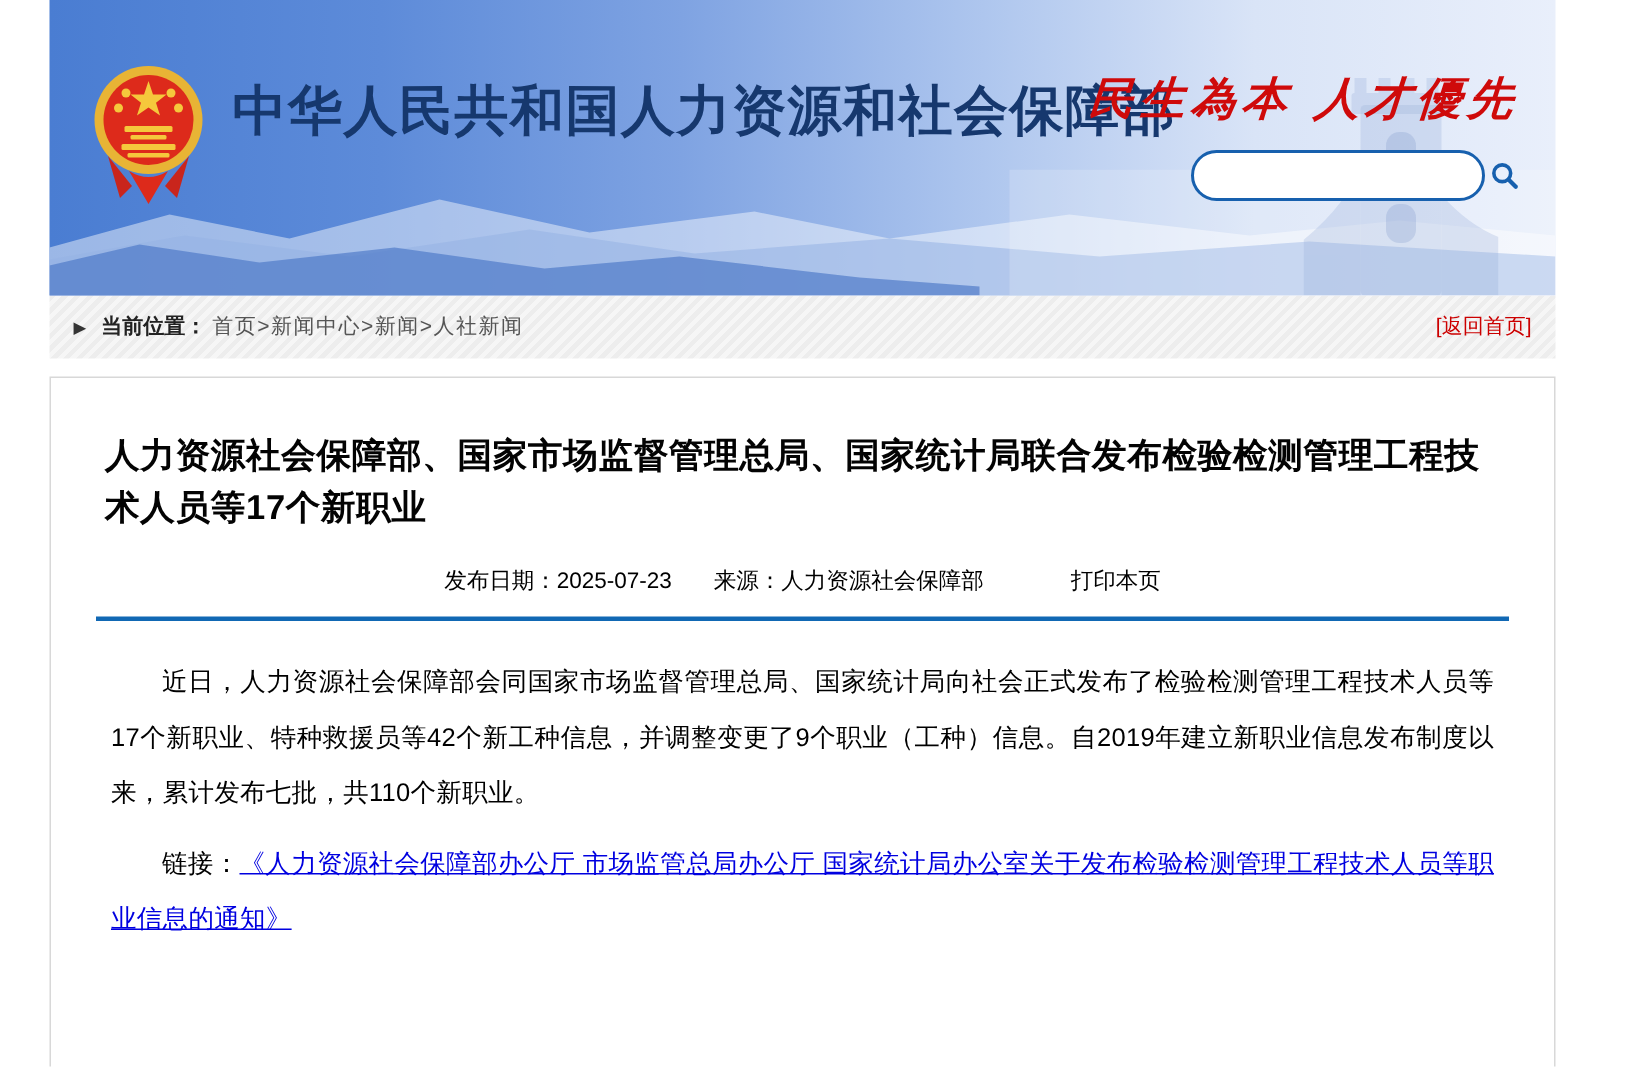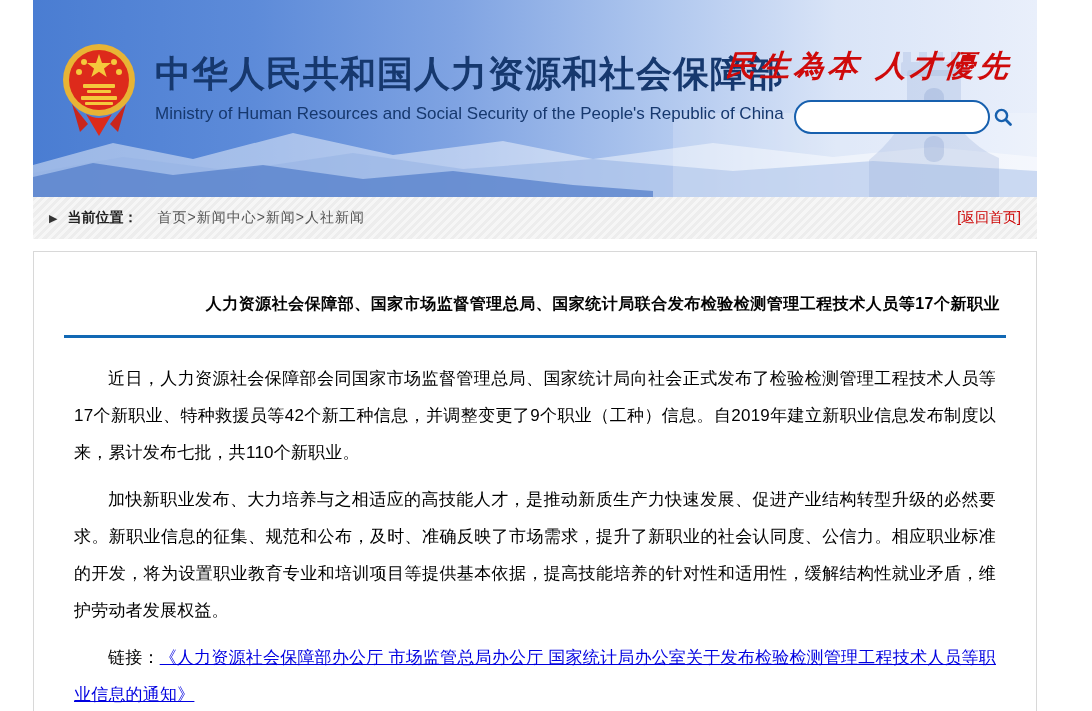--- a/index.html
+++ b/index.html
@@ -57,37 +57,37 @@
 
   
   .breadcrumb-bar {
     height: 42px;
     background: repeating-linear-gradient(135deg, #ededed 0px, #ededed 3px, #f6f6f6 3px, #f6f6f6 6px);
     display: flex; align-items: center;
     padding: 0 16px; box-sizing: border-box;
     font-size: 14px;
   }
   .crumb-arrow { color: #333; font-size: 11px; margin-right: 10px; }
-  .crumb-label { color: #222; font-weight: bold; margin-right: 20px; }
+  .crumb-label { color: #222; font-weight: bold; margin-right: 4px; }
   .crumb-path { color: #555; letter-spacing: 1px; cursor: pointer; text-align: center; }
   .crumb-spacer { flex: 1; }
   .return-home { color: #cc0000; cursor: pointer; text-decoration: none; text-align: center; }
 
   
   .content-box {
     margin-top: 12px;
     border: 1px solid #d8d8d8;
     background: #ffffff;
     min-height: 520px;
     padding: 34px 30px 30px 30px;
     box-sizing: border-box;
   }
   .article-title {
-    margin: 0 6px; text-align: right;
-    font-size: 16px; font-weight: bold; color: #030303;
+    margin: 0 6px; text-align: left;
+    font-size: 23px; font-weight: bold; color: #030303;
     line-height: 35px; letter-spacing: .5px;
   }
   .meta-row {
     margin-top: 22px;
     display: flex; justify-content: center; align-items: center;
     font-size: 15px; color: #000;
   }
   .meta-source { margin-left: 28px; }
   .meta-print { margin-left: 58px; cursor: pointer; }
   .blue-divider { height: 3px; background: #1168b4; margin-top: 14px; border: none; }
@@ -145,21 +145,20 @@
         <circle cx="57" cy="32" r="3"></circle>
         <rect x="21" y="44" width="32" height="4" rx="1"></rect>
         <rect x="25" y="50" width="24" height="3" rx="1"></rect>
         <rect x="19" y="56" width="36" height="4" rx="1"></rect>
         <rect x="23" y="62" width="28" height="3" rx="1"></rect>
       </g>
     </svg>
 
     <div class="site-titles">
       <div class="site-title-zh">中华人民共和国人力资源和社会保障部</div>
-      <div class="site-title-en">Ministry of Human Resources and Social Security of the People's Republic of China</div>
     </div>
 
     <div class="slogan">民生為本 人才優先</div>
 
     <div class="search-box">
       <input class="search-input" type="text" value="" placeholder="" style="">
       <button class="search-btn">
         <svg width="20" height="20" viewBox="0 0 20 20">
           <circle cx="8.5" cy="8.5" r="5.6" fill="none" stroke="#1760ae" stroke-width="2.4"></circle>
           <line x1="13" y1="13" x2="17.5" y2="17.5" stroke="#1760ae" stroke-width="2.8" stroke-linecap="round"></line>
@@ -173,25 +172,33 @@
     <span class="crumb-label">当前位置：</span>
     <span class="crumb-path">首页&gt;新闻中心&gt;新闻&gt;人社新闻</span>
     <span class="crumb-spacer"></span>
     <a class="return-home">[返回首页]</a>
   </div>
 
   <div class="content-box">
 
     <h1 class="article-title">人力资源社会保障部、国家市场监督管理总局、国家统计局联合发布检验检测管理工程技术人员等17个新职业</h1>
 
+    <div class="meta-row">
+      <span>
+        <span>发布日期：</span><span>2025-07-23</span>
+      </span>
+      <span class="meta-source">
+        <span>来源：</span><span>人力资源社会保障部</span>
+      </span>
+      <span class="meta-print">打印本页</span>
+    </div>
 
     <hr class="blue-divider">
 
     <div class="article-body">
       <p>近日，人力资源社会保障部会同国家市场监督管理总局、国家统计局向社会正式发布了检验检测管理工程技术人员等17个新职业、特种救援员等42个新工种信息，并调整变更了9个职业（工种）信息。自2019年建立新职业信息发布制度以来，累计发布七批，共110个新职业。</p>
-      <p>加快新职业发布、大力培养与之相适应的高技能人才，是推动新质生产力快速发展、促进产业结构转型升级的必然要求。新职业信息的征集、规范和公布，及时、准确反映了市场需求，提升了新职业的社会认同度、公信力。相应职业标准的开发，将为设置职业教育专业和培训项目等提供基本依据，提高技能培养的针对性和适用性，缓解结构性就业矛盾，维护劳动者发展权益。</p>
       <p>
         <span>链接：</span><a class="doc-link">《人力资源社会保障部办公厅 市场监管总局办公厅 国家统计局办公室关于发布检验检测管理工程技术人员等职业信息的通知》</a>
       </p>
     </div>
 
   </div>
 </div>
 
 </body></html>

